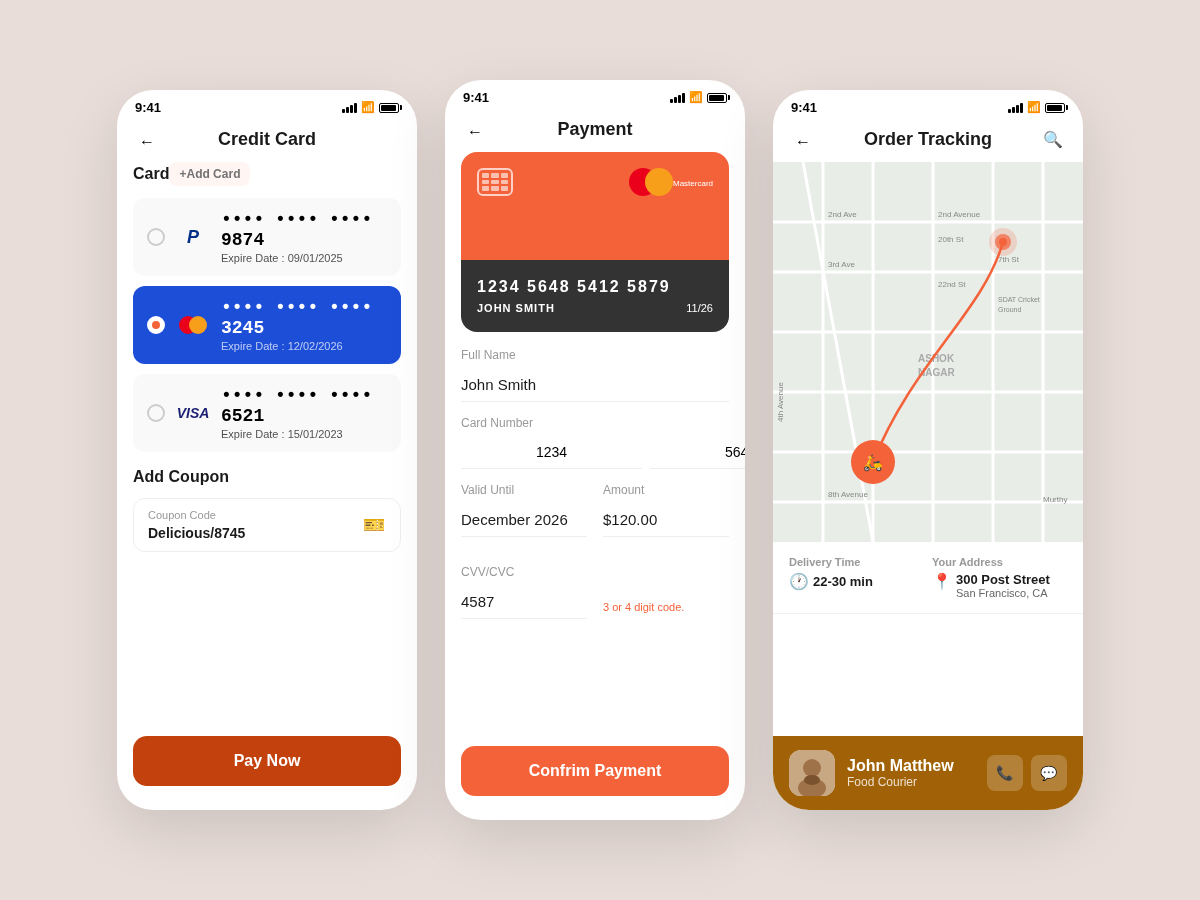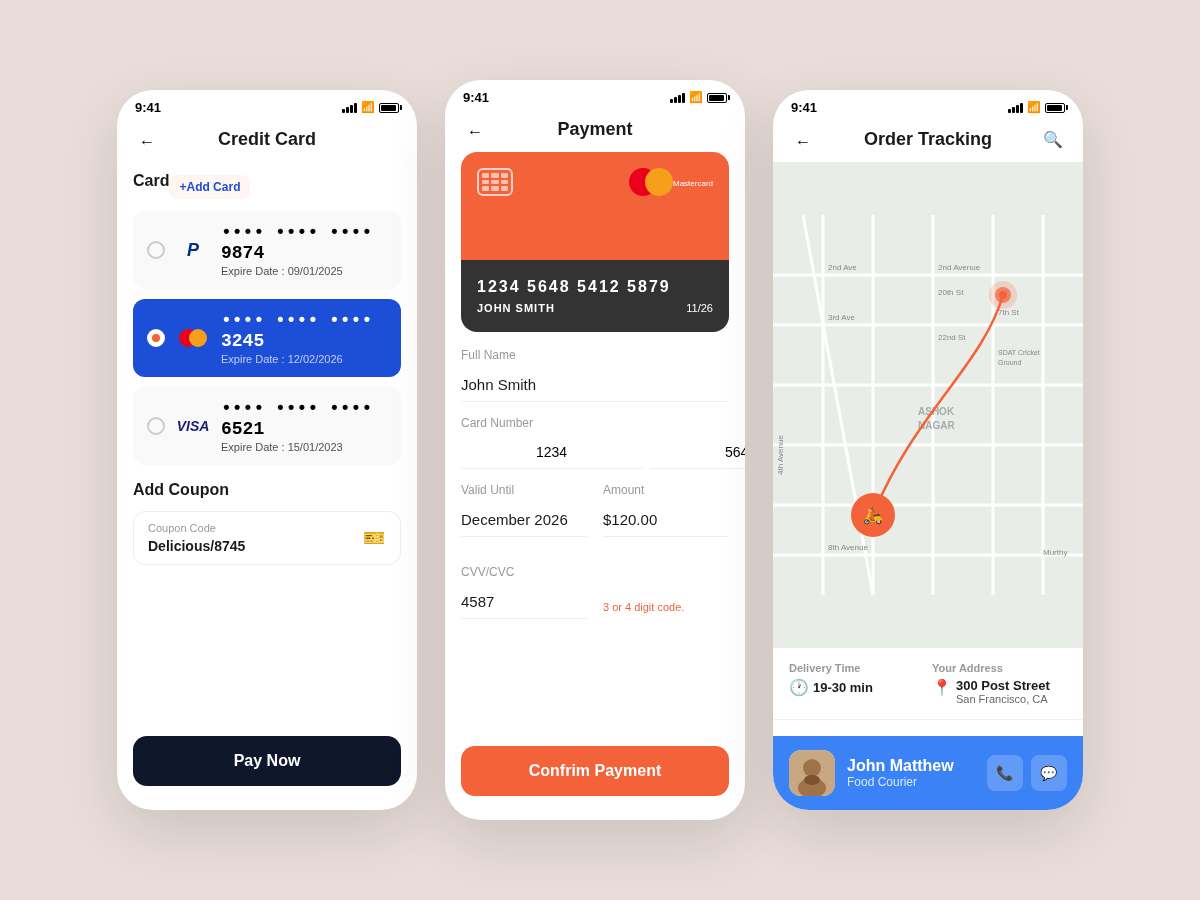--- a/index.html
+++ b/index.html
@@ -105,28 +105,27 @@
 
     .section-header {
       display: flex;
       justify-content: flex-start;
       align-items: center;
       margin-bottom: 12px;
     }
     .section-title { font-size: 16px; font-weight: 700; color: #1a1a1a; }
     .add-card-btn {
       background: #fff5f3;
-      color: #1d4ed8;
+      color: #737373;
       border: none;
       padding: 5px 10px;
       border-radius: 8px;
       font-size: 12px;
       font-weight: 600;
       cursor: pointer;
-      margin-top: 13px;
     }
 
     .card-item {
       display: flex;
       align-items: center;
       gap: 10px;
       padding: 12px 14px;
       border-radius: 12px;
       margin-bottom: 10px;
       background: #f9f9f9;
@@ -187,21 +186,21 @@
       position: absolute;
       right: 14px;
       top: 50%;
       transform: translateY(-50%);
       color: #f4623a;
       font-size: 18px;
     }
 
     .pay-btn {
       width: 100%;
-      background: #0f172a;
+      background: #c2410c;
       color: #fff;
       border: none;
       border-radius: 14px;
       padding: 16px;
       font-size: 16px;
       font-weight: 600;
       cursor: pointer;
       position: absolute;
       bottom: 24px;
       left: 0;
@@ -300,21 +299,21 @@
       cursor: pointer;
       margin: 0 16px;
       position: absolute;
       bottom: 24px;
       left: 0;
     }
 
     
     .map-area {
       background: #e8ede8;
-      height: 486px;
+      height: 380px;
       position: relative;
       overflow: hidden;
     }
     .map-svg {
       width: 100%;
       height: 100%;
     }
     .delivery-info {
       padding: 14px 16px;
       display: flex;
@@ -322,21 +321,21 @@
       border-bottom: 1px solid #f0f0f0;
     }
     .info-block { flex: 1; }
     .info-label { font-size: 11px; color: #999; margin-bottom: 4px; font-weight: 600; }
     .info-value { font-size: 13px; font-weight: 600; color: #1a1a1a; }
     .info-sub { font-size: 11px; color: #666; }
     .time-icon { color: #f4623a; margin-right: 4px; }
     .addr-icon { color: #f4623a; margin-right: 4px; }
 
     .courier-bar {
-      background: #3b82f6;
+      background: #a16207;
       padding: 14px 16px;
       display: flex;
       align-items: center;
       gap: 12px;
       position: absolute;
       bottom: 0;
       left: 0;
       right: 0;
     }
     .courier-avatar {
@@ -612,21 +611,21 @@
         <circle cx="100" cy="300" r="22" fill="#f4623a"></circle>
         <text x="100" y="306" text-anchor="middle" font-size="16" fill="#fff">🛵</text>
       </svg>
     </div>
 
     <div class="delivery-info">
       <div class="info-block">
         <div class="info-label">Delivery Time</div>
         <div style="display:flex;align-items:center;">
           <span class="time-icon">🕐</span>
-          <span class="info-value">19-30 min</span>
+          <span class="info-value">22-30 min</span>
         </div>
       </div>
       <div class="info-block">
         <div class="info-label">Your Address</div>
         <div style="display:flex;align-items:flex-start;">
           <span class="addr-icon">📍</span>
           <div>
             <div class="info-value">300 Post Street</div>
             <div class="info-sub">San Francisco, CA</div>
           </div>

